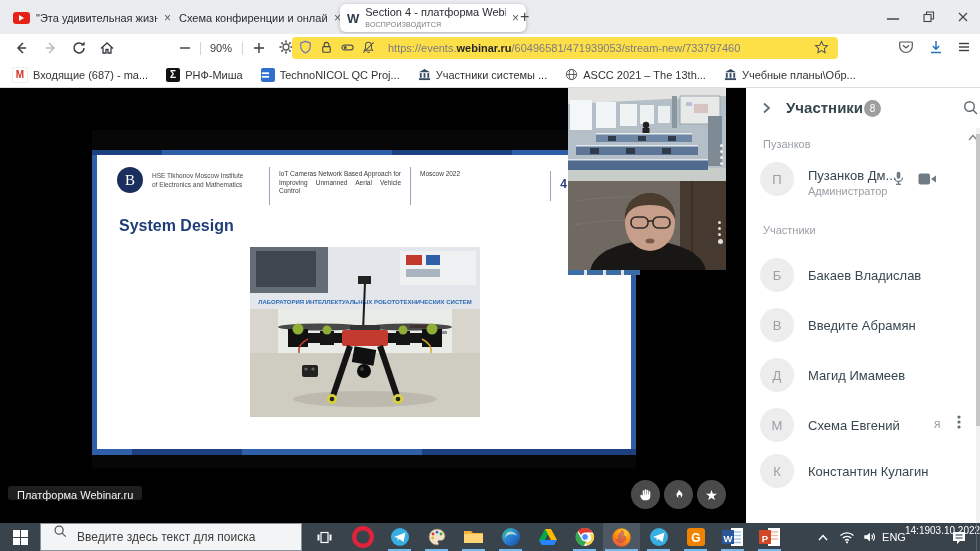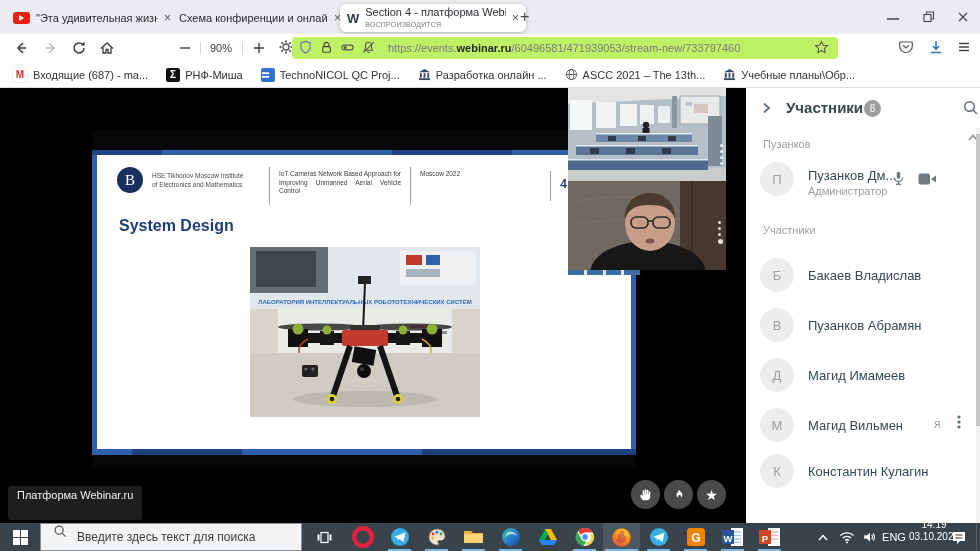--- a/index.html
+++ b/index.html
@@ -17,21 +17,21 @@
   .yt-icon{width:17px;height:12px;background:#e62117;border-radius:3px;position:relative;margin-right:6px;flex:none;}
   .yt-icon::after{content:'';position:absolute;left:6px;top:3px;border-left:5px solid #fff;
     border-top:3px solid transparent;border-bottom:3px solid transparent;}
   .w-icon{font-weight:bold;font-size:13px;color:#2f3d4f;margin-right:6px;flex:none;}
   .newtab{position:absolute;left:520px;top:8px;font-size:16px;color:#44444a;}
   .winctl{position:absolute;top:8px;width:18px;height:18px;}
   .navbar{position:absolute;left:0;top:34px;width:980px;height:28px;background:#fff;border-bottom:1px solid #e3e3e6;}
   .nico{position:absolute;top:5px;width:18px;height:18px;}
   .zoomtxt{position:absolute;top:8px;font-size:11px;color:#3a3a40;}
   .vsep{position:absolute;top:8px;width:1px;height:13px;background:#d4d4d8;}
-  .urlbar{position:absolute;left:292px;top:3px;width:546px;height:22px;background:#bef264;border-radius:4px;}
+  .urlbar{position:absolute;left:292px;top:3px;width:546px;height:22px;background:#fde047;border-radius:4px;}
   .urltext{position:absolute;left:96px;top:5px;font-size:11px;color:#7b7b85;white-space:nowrap;overflow:hidden;width:410px;}
   .urltext b{color:#26262b;font-weight:bold;}
   .bookbar{position:absolute;left:0;top:62px;width:980px;height:26px;background:#fff;border-bottom:1px solid #ddd;
     display:flex;align-items:center;padding-left:12px;box-sizing:border-box;}
   .bm{display:flex;align-items:center;margin-right:18px;font-size:11px;color:#333;white-space:nowrap;}
   .bm svg,.bm .bmi{margin-right:5px;}
   .bmi{width:14px;height:14px;border-radius:2px;display:flex;align-items:center;justify-content:center;
     font-size:10px;font-weight:bold;color:#fff;flex:none;}
   
   .content{position:absolute;left:0;top:88px;width:980px;height:435px;background:#000;}
@@ -48,21 +48,21 @@
   .s-venue{width:58px;font-size:6.5px;color:#3a3a3a;padding-top:3px;}
   .s-page{position:absolute;right:64px;top:16px;font-size:12px;font-weight:bold;color:#1f3d78;
     border-left:1px solid #9aa3b8;padding:6px 0 10px 9px;}
   .s-title{position:absolute;left:22px;top:62px;font-size:16px;font-weight:bold;color:#1f3d78;}
   .photo{position:absolute;left:153px;top:92px;width:230px;height:170px;}
   .video{position:absolute;left:568px;width:158px;overflow:hidden;background:#222;}
   .vdots{position:absolute;right:3px;display:flex;flex-direction:column;gap:3px;}
   .vdots i{width:3px;height:3px;border-radius:50%;background:rgba(255,255,255,.85);}
   .strip{position:absolute;left:568px;top:182px;width:72px;height:5px;background:#dfe3e6;display:flex;gap:3px;}
   .strip i{flex:1;background:#3a6ea5;}
-  .tooltip{position:absolute;left:8px;top:398px;height:34px;line-height:19px;padding:0 9px;background:#1e1e1e;
+  .tooltip{position:absolute;left:8px;top:398px;height:14px;line-height:19px;padding:0 9px;background:#1e1e1e;
     border-radius:3px;color:#f2f2f2;font-size:11px;}
   .react{position:absolute;top:392px;width:29px;height:29px;border-radius:50%;background:#4a4a4a;
     display:flex;align-items:center;justify-content:center;color:#fff;font-size:14px;}
   
   .sidebar{position:absolute;left:734px;top:0;width:246px;height:435px;background:#fff;margin-left:12px;}
   .sb-title{position:absolute;left:40px;top:11px;font-size:15px;font-weight:bold;color:#37474f;}
   .sb-badge{position:absolute;left:118px;top:12px;width:17px;height:17px;border-radius:50%;background:#9e9e9e;
     color:#fff;font-size:10px;display:flex;align-items:center;justify-content:center;}
   .sb-label{position:absolute;left:17px;font-size:11px;color:#9aa0a6;}
   .avatar{position:absolute;left:14px;width:34px;height:34px;border-radius:50%;background:#ededed;
@@ -78,21 +78,21 @@
   .run::after{content:'';position:absolute;left:7px;right:7px;bottom:0;height:2px;background:#76b9ed;}
   .fx-active{background:#4e5862;}
   .fx-active::after{left:2px;right:2px;}
   .tb-search{position:absolute;left:40px;top:0;width:262px;height:28px;background:#f3f4f5;
     border:1px solid #8a9198;box-sizing:border-box;display:flex;}
   .tb-search input{border:0;background:transparent;outline:none;font-size:12px;color:#3c3c3c;width:220px;
     font-family:"Liberation Sans",sans-serif;}
   .tb-search input::placeholder{color:#3c3c3c;opacity:1;}
   .tray-txt{color:#fff;font-size:11px;}
   .clock{position:absolute;left:905px;top:0;width:58px;height:16px;color:#fff;font-size:10px;
-    display:flex;flex-direction:column;align-items:center;justify-content:center;line-height:12px;}
+    display:flex;flex-direction:row;align-items:center;justify-content:flex-start;line-height:12px;}
   .showdesk{position:absolute;left:976px;top:0;width:1px;height:28px;background:#5a6269;}
   .appico{width:22px;height:22px;display:block;}
 </style>
 </head>
 <body>
 
 <div id="screen">
 
   <div class="tabbar">
     <div class="tab" style="left:6px;width:158px;">
@@ -246,21 +246,21 @@
         <span>TechnoNICOL QC Proj...</span>
       </span>
     <span class="bm">
         <svg width="13" height="13" viewBox="0 0 14 14">
           <polygon points="7,1 13,4.5 1,4.5" fill="#384a63"></polygon>
           <rect x="2" y="5.5" width="2" height="5" fill="#384a63"></rect>
           <rect x="6" y="5.5" width="2" height="5" fill="#384a63"></rect>
           <rect x="10" y="5.5" width="2" height="5" fill="#384a63"></rect>
           <rect x="1" y="11" width="12" height="2" fill="#384a63"></rect>
         </svg>
-        <span>Разработка онлайн ...</span>
+        <span>Участники системы ...</span>
       </span>
     <span class="bm">
         <svg width="13" height="13" viewBox="0 0 14 14">
           <circle cx="7" cy="7" r="5.5" fill="none" stroke="#555" stroke-width="1"></circle>
           <ellipse cx="7" cy="7" rx="2.5" ry="5.5" fill="none" stroke="#555" stroke-width="1"></ellipse>
           <line x1="1.5" y1="7" x2="12.5" y2="7" stroke="#555" stroke-width="1"></line>
         </svg>
         <span>ASCC 2021 – The 13th...</span>
       </span>
     <span class="bm">
@@ -476,29 +476,29 @@
       </div>
 
       <div class="sb-label" style="top:136px;">Участники</div>
 
       <div>
         <div class="avatar" style="top:170px;">Б</div>
         <div class="pname" style="top:180px;">Бакаев Владислав</div>
       </div>
       <div>
         <div class="avatar" style="top:220px;">В</div>
-        <div class="pname" style="top:230px;">Пузанков Абрамян</div>
+        <div class="pname" style="top:230px;">Введите Абрамян</div>
       </div>
       <div>
         <div class="avatar" style="top:270px;">Д</div>
         <div class="pname" style="top:280px;">Магид Имамеев</div>
       </div>
       <div>
         <div class="avatar" style="top:320px;">М</div>
-        <div class="pname" style="top:330px;">Магид Вильмен</div>
+        <div class="pname" style="top:330px;">Схема Евгений</div>
         <div class="me-label">я</div>
         <div style="position:absolute;left:206px;top:325px;">
           <svg width="14" height="18" viewBox="0 0 14 18">
               <circle cx="7" cy="4" r="1.6" fill="#5f6b73"></circle>
               <circle cx="7" cy="9" r="1.6" fill="#5f6b73"></circle>
               <circle cx="7" cy="14" r="1.6" fill="#5f6b73"></circle>
             </svg>
         </div>
       </div>
       <div>

